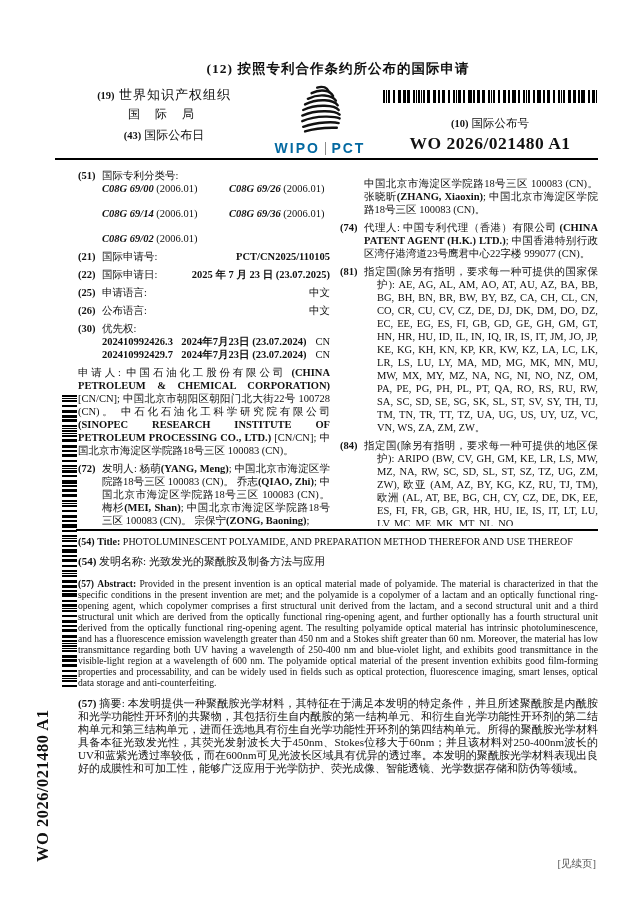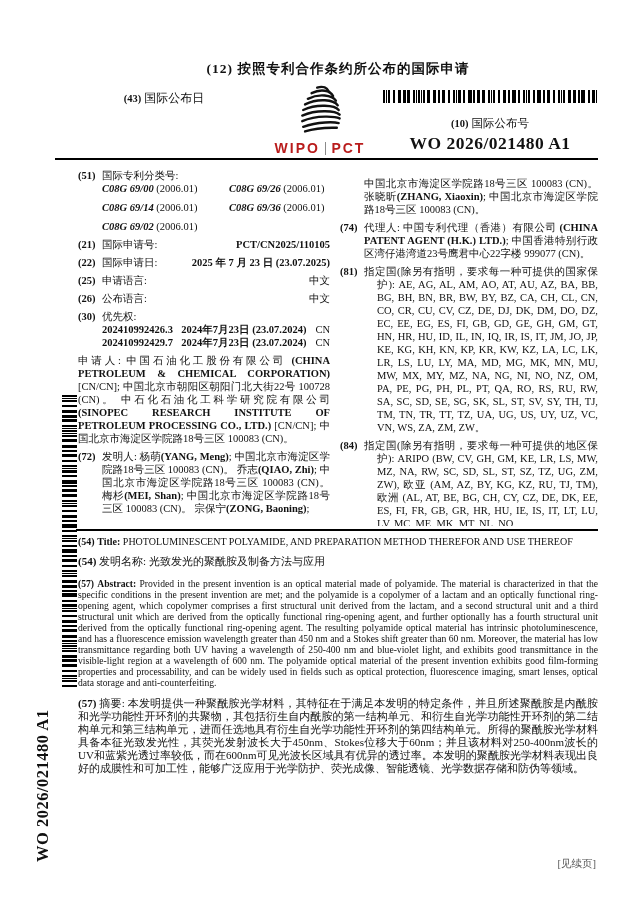--- a/index.html
+++ b/index.html
@@ -19,21 +19,21 @@
   .org-name { font-size:13px; letter-spacing:1px; }
   .org-name .num { font-size:10.5px; font-weight:bold; letter-spacing:0; }
   .org-bureau { font-size:12px; letter-spacing:6px; margin-top:2px; }
   .pub-date-label { font-size:12px; margin-top:4px; }
   .pub-date-label .num { font-size:10.5px; font-weight:bold; }
   .pub-date-val { font-size:11.5px; font-weight:bold; margin-top:1px; }
 
   .logo-block { position:absolute; top:82px; left:272px; width:96px; text-align:center; }
   .logo-swirl { display:block; margin:0 auto; }
   .logo-text { font-family:"Liberation Sans","DejaVu Sans",sans-serif; font-weight:bold;
-    font-size:14px; letter-spacing:2px; color:#b91c1c; display:flex; align-items:center;
+    font-size:14px; letter-spacing:2px; color:#0369a1; display:flex; align-items:center;
     justify-content:center; margin-top:2px; }
   .logo-sep { display:inline-block; width:1.5px; height:13px; background:#8a8a8a; margin:0 5px; }
 
   .barcode-top { position:absolute; top:90px; left:383px; width:214px; height:13px;
     background-image:
       repeating-linear-gradient(90deg,#000 0 2px,rgba(0,0,0,0) 2px 5px),
       repeating-linear-gradient(90deg,rgba(0,0,0,0) 0 3px,#000 3px 4px,rgba(0,0,0,0) 4px 7px),
       repeating-linear-gradient(90deg,#000 0 1px,rgba(0,0,0,0) 1px 11px); }
   .pub-no-block { position:absolute; top:116px; left:383px; width:214px; text-align:center; }
   .pub-no-label { font-size:11.5px; }
@@ -46,21 +46,21 @@
   
   .columns { position:absolute; top:169px; left:78px; width:520px; height:357px;
     display:flex; gap:10px; overflow:hidden; font-size:10.5px; line-height:13px; }
   .col-left { width:252px; flex:none; }
   .col-right { width:258px; flex:none; }
   .field { display:flex; margin-bottom:5px; }
   .fnum { width:24px; flex:none; font-weight:bold; }
   .fbody { flex:1; text-align:justify; }
   .fbody.hang { padding-left:13px; text-indent:-13px; }
   .kv { display:flex; justify-content:space-between; text-align:left; }
-  .ipc-grid { display:grid; grid-template-columns:127px 1fr; row-gap:6px; }
+  .ipc-grid { display:grid; grid-template-columns:127px 1fr; row-gap:12px; }
   .ipc-code { font-weight:bold; font-style:italic; }
   .prio-row { display:flex; text-align:left; }
   .prio-no { font-weight:bold; }
   .prio-date { font-weight:bold; margin-left:auto; }
   .prio-cc { margin-left:9px; }
   .cont-block { margin-left:24px; margin-bottom:5px; text-align:justify;margin-top:8px; }
 
   
   .titles { position:absolute; top:536px; left:78px; width:520px; }
   .title-en { font-size:10px; margin-bottom:7px; }
@@ -80,20 +80,25 @@
     text-align:center; }
 
   .continuation { position:absolute; right:44px; top:857px; font-size:10.5px; color:#555; }
 </style>
 </head>
 <body>
 
 <div class="doc-type">(12) 按照专利合作条约所公布的国际申请</div>
 
 <div class="org-block">
+  <div class="org-name">
+    <span class="num">(19)</span>
+    <span>世界知识产权组织</span>
+  </div>
+  <div class="org-bureau">国 际 局</div>
   <div class="pub-date-label">
     <span class="num">(43)</span>
     <span>国际公布日</span>
   </div>
 </div>
 
 <div class="logo-block">
   <svg class="logo-swirl" width="56" height="56" viewBox="0 0 60 60">
     <g fill="none" stroke="#111" stroke-width="2.6" stroke-linecap="round">
       <path d="M27 6 C33 4 38 6 40 11"></path>

